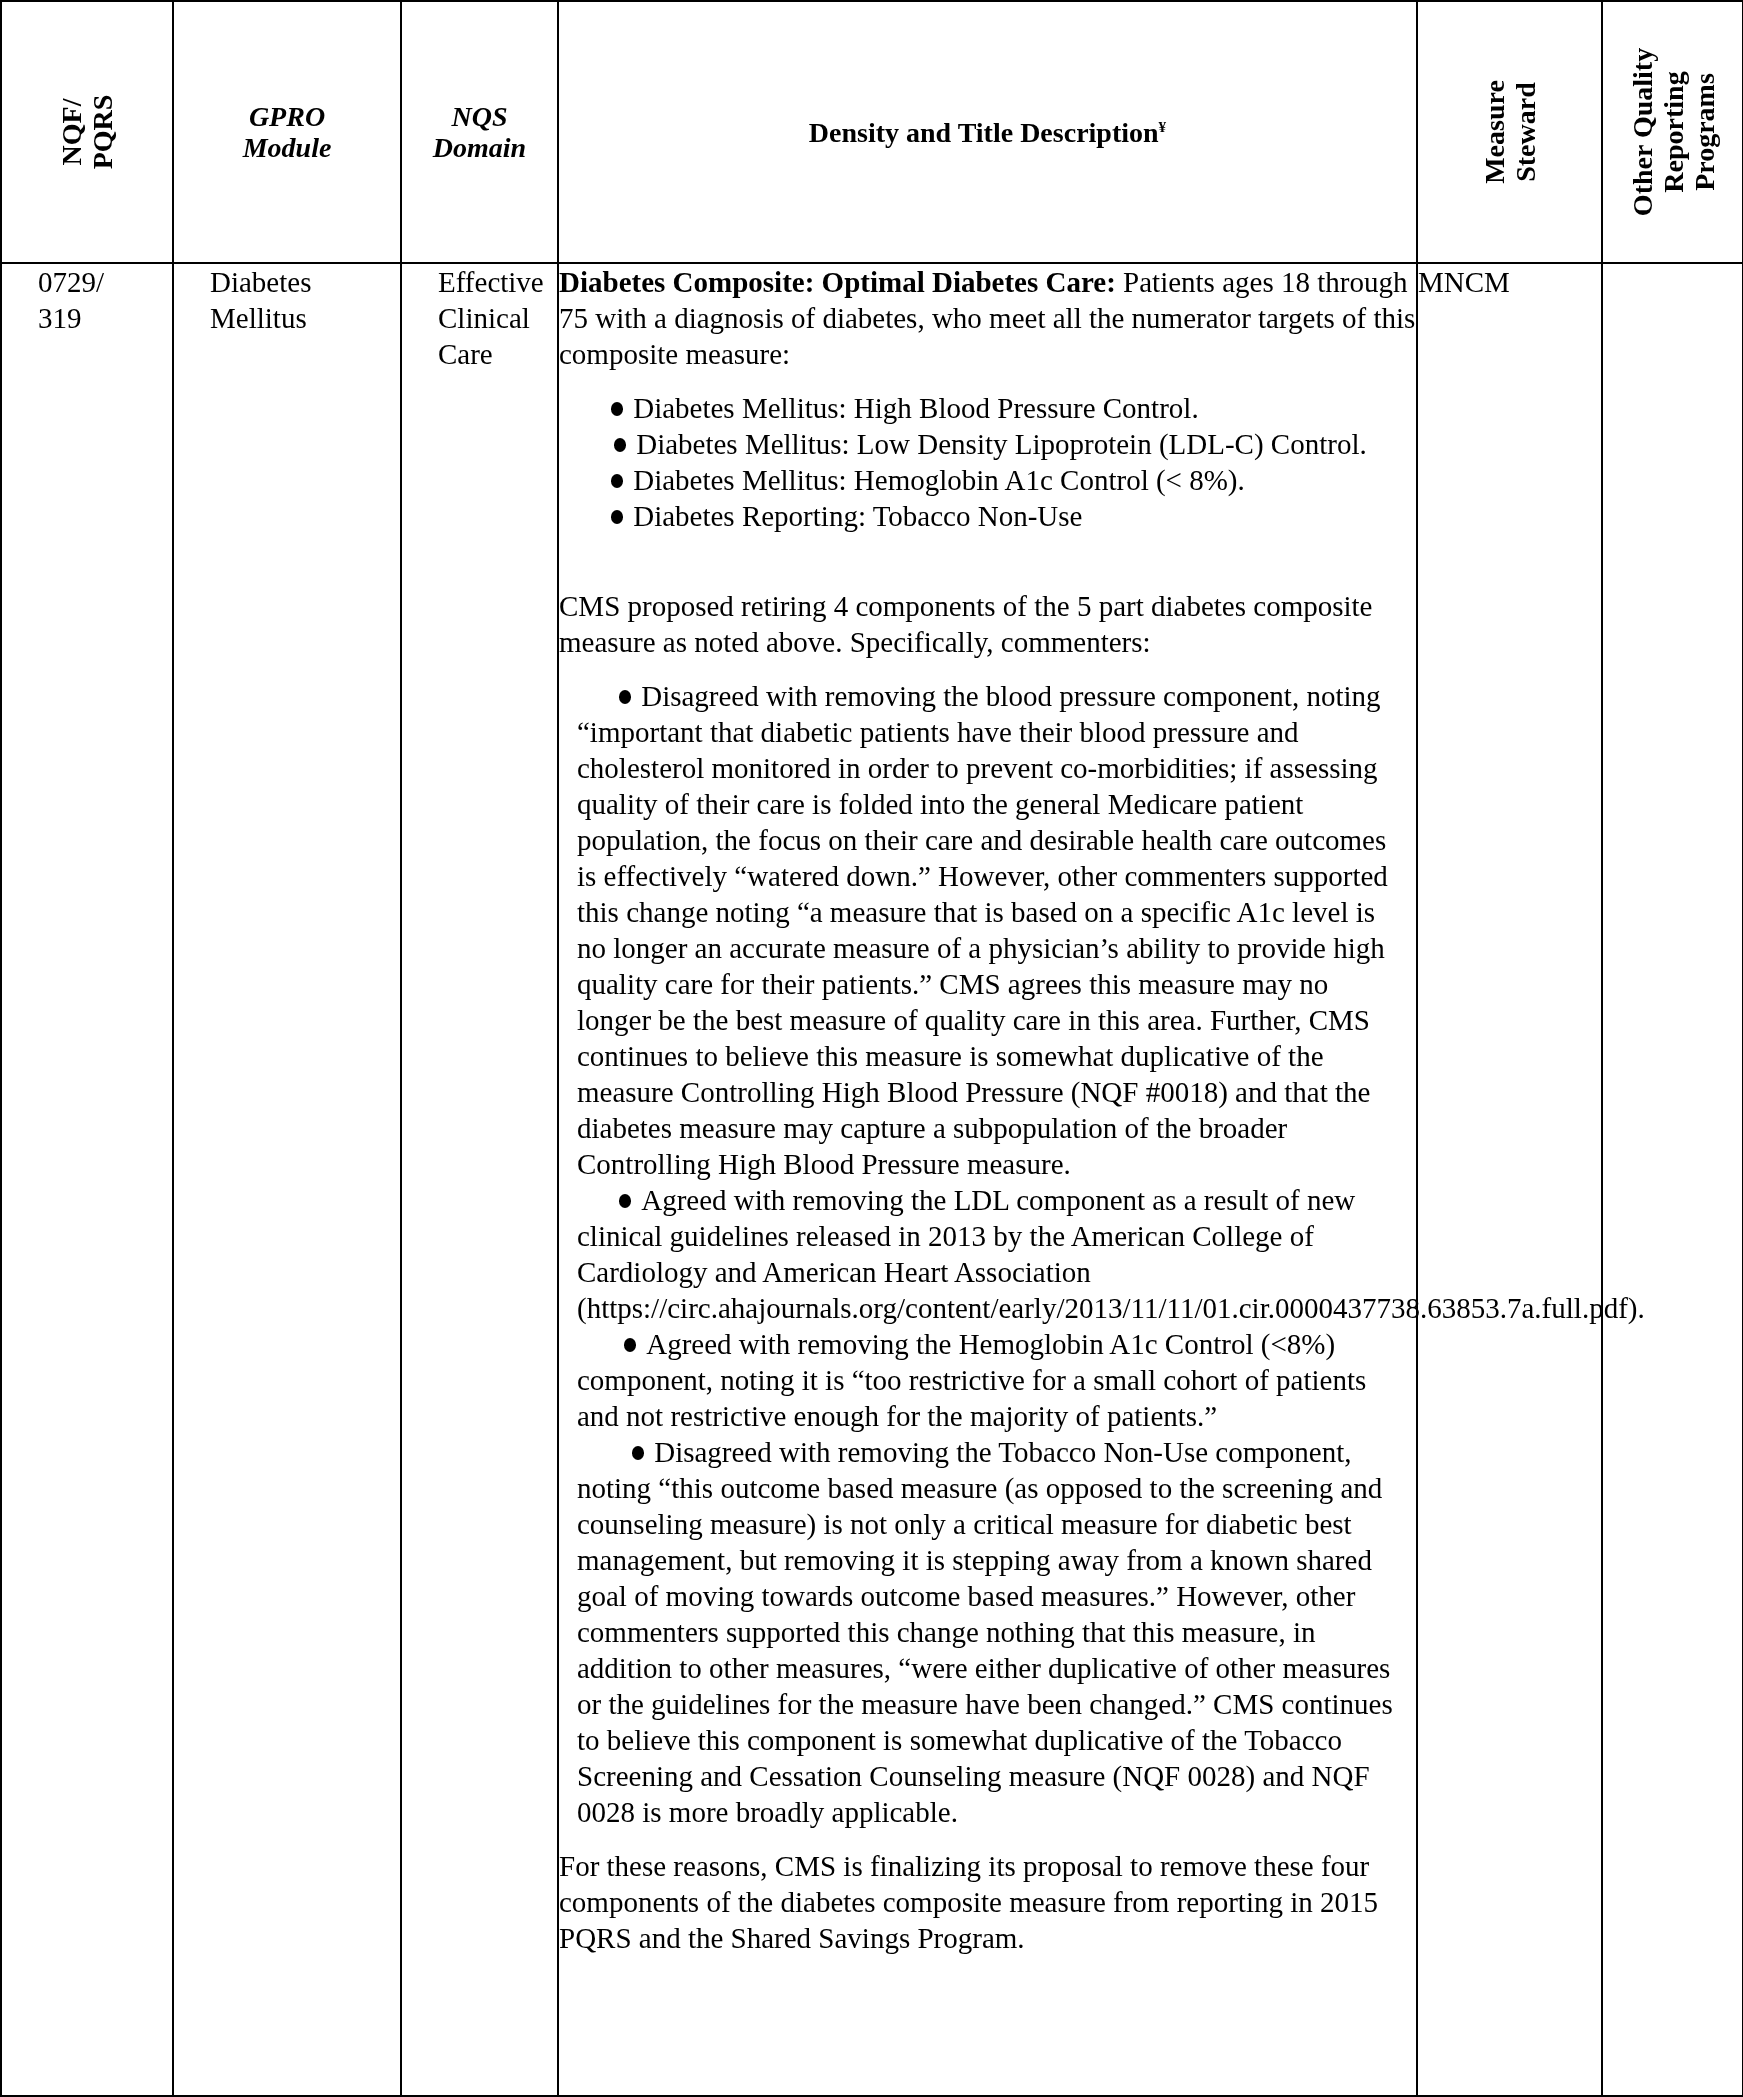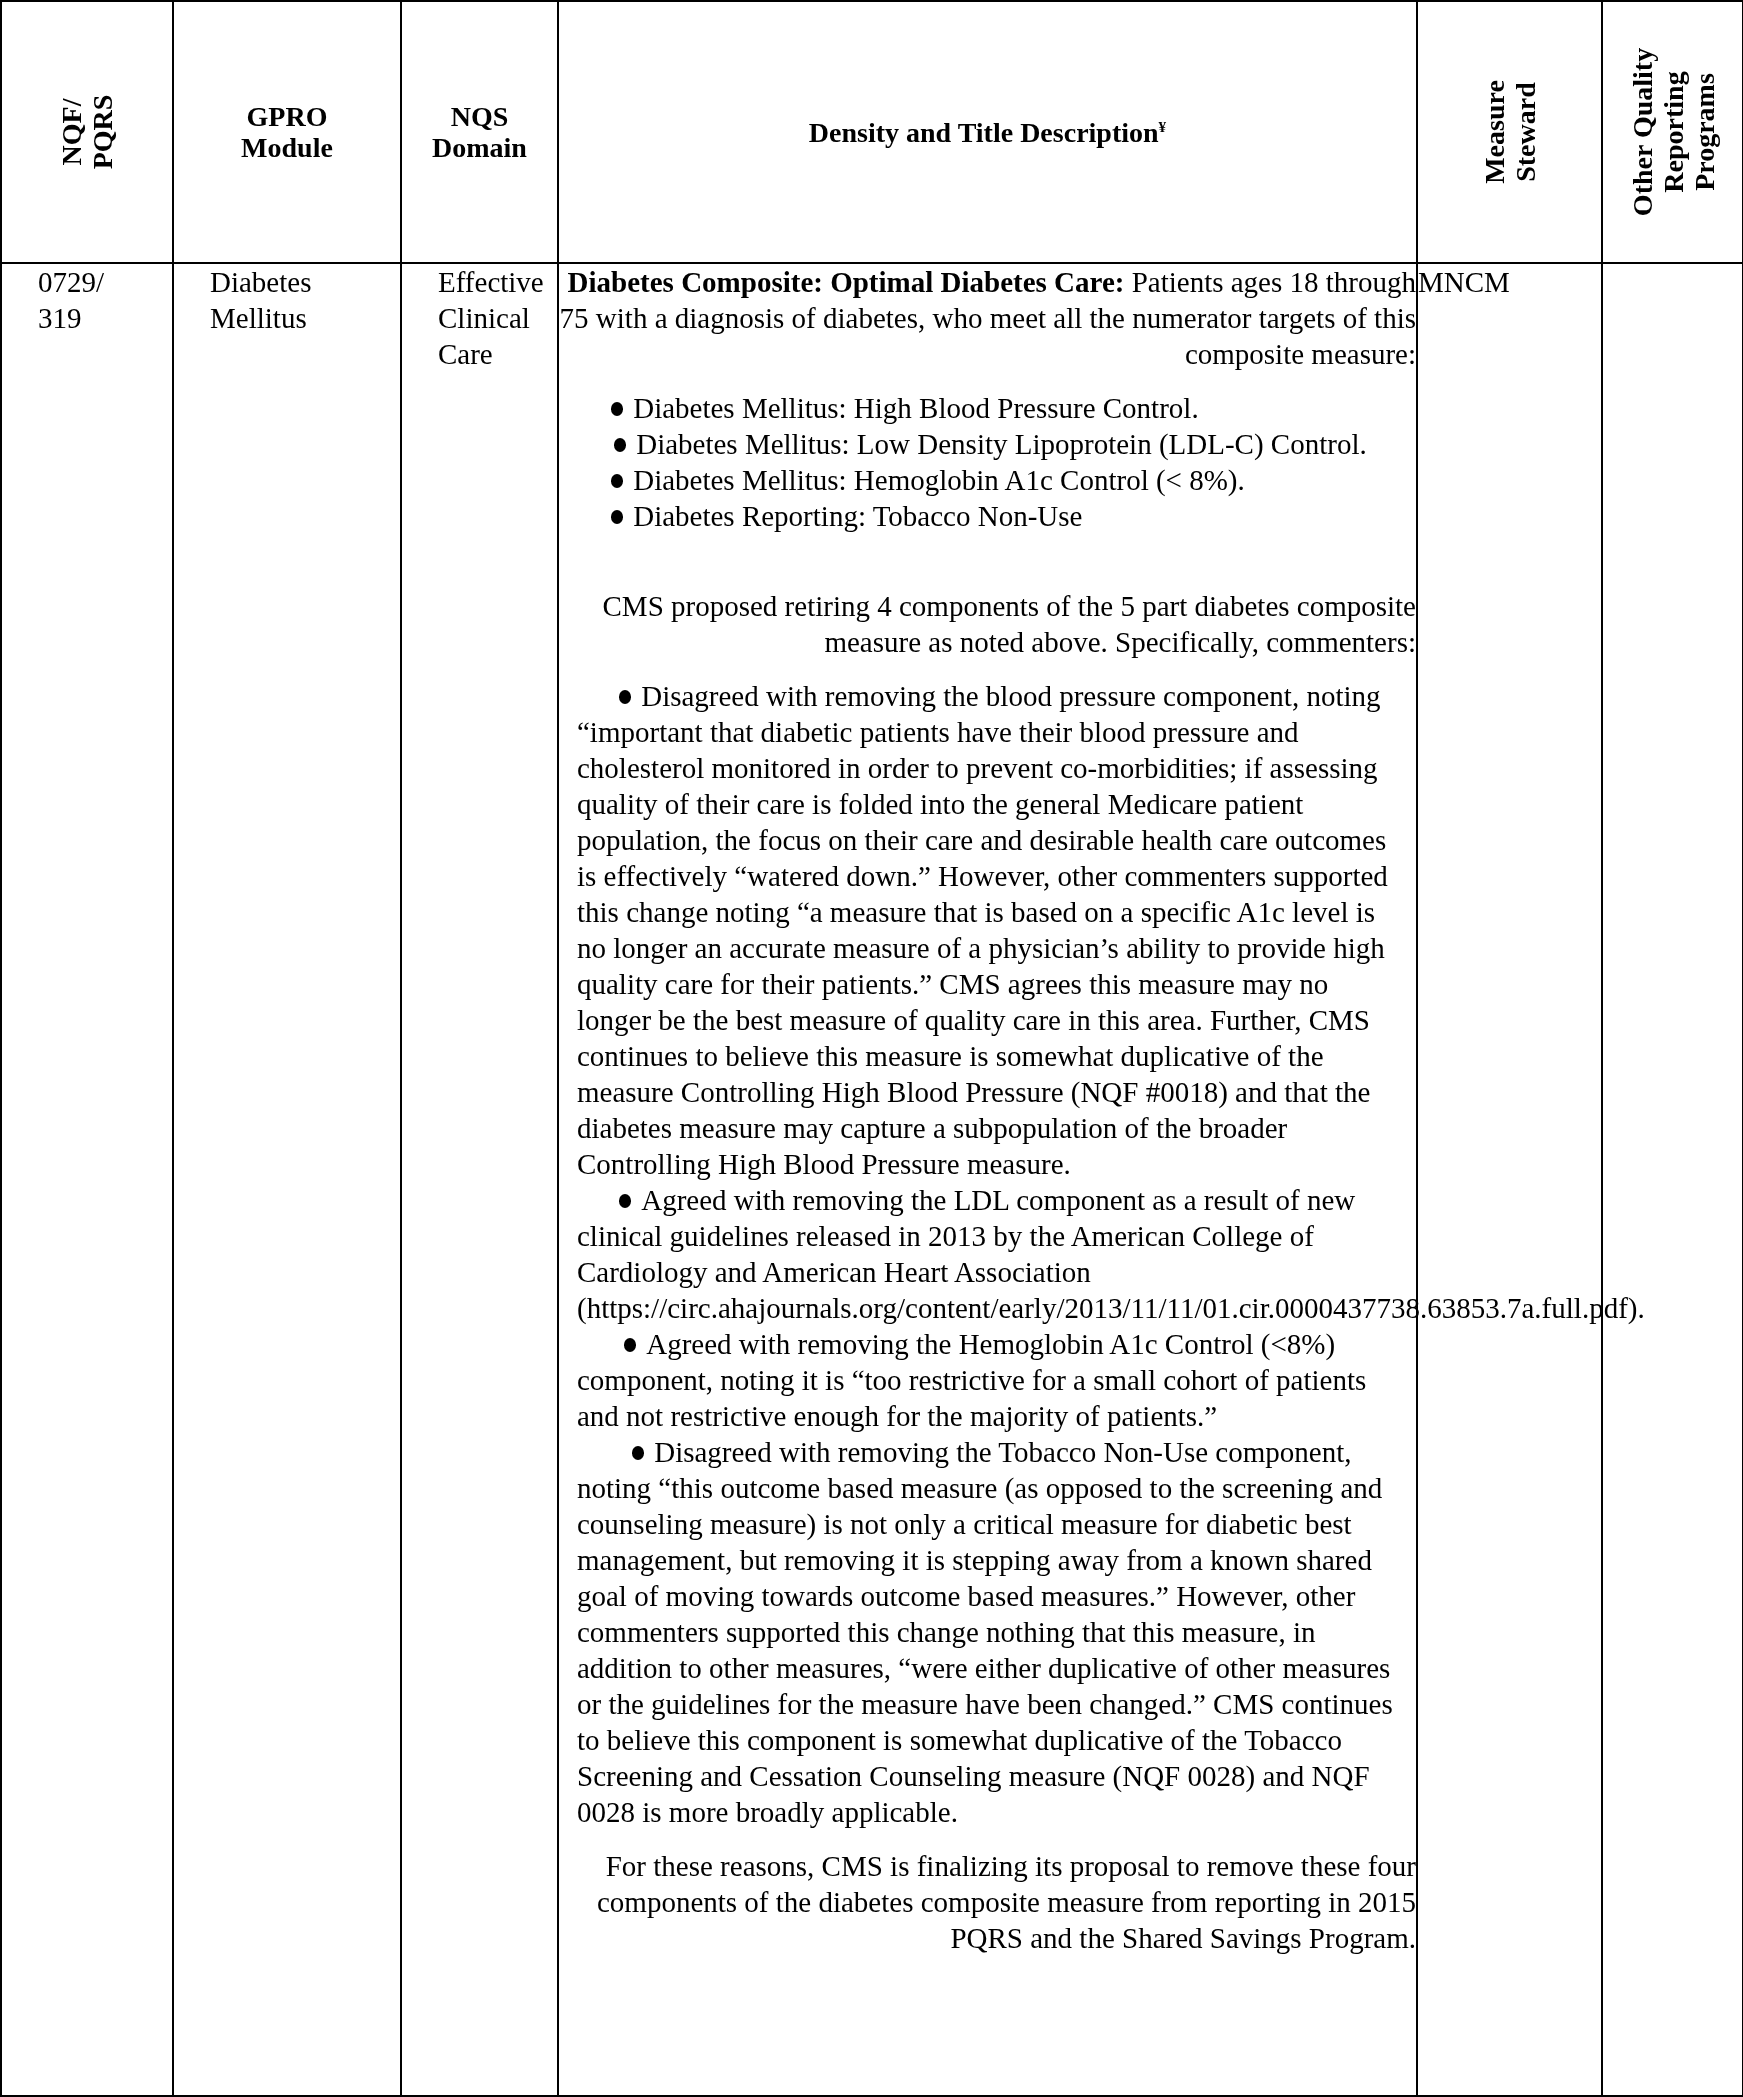--- a/index.html
+++ b/index.html
@@ -5,25 +5,25 @@
   html, body { margin: 0; padding: 0; background: #ffffff; }
   body { width: 1744px; height: 2097px; overflow: hidden; position: relative;
          font-family: "Liberation Serif", "DejaVu Serif", serif; color: #000; }
   table.measures { position: absolute; left: 0; top: 0; width: 1744px; height: 2097px;
          border-collapse: collapse; table-layout: fixed; }
   table.measures td, table.measures th { border: 2.1px solid #000; padding: 0; vertical-align: top; }
   table.measures tr.head-row { height: 262px; }
   table.measures th { font-weight: bold; font-size: 28px; line-height: 31px; text-align: center; vertical-align: middle; position: relative; }
   .rot { position: absolute; left: 50%; top: 50%; transform: translate(-50%, -50%) rotate(-90deg); white-space: nowrap; text-align: center; }
   .rot span { display: block; }
-  .hz span { display: block; }
+  .hz span { display: block; font-style: italic; }
   sup.footnote { font-size: 15.2px; vertical-align: super; line-height: 0; }
   td.cell { font-size: 29px; line-height: 36px; padding: 7.6px 17px 0 18.6px; }
   td.desc { padding: 7.6px 16px 0 17px; }
-  .desc p { margin: 0; text-align: right; }
+  .desc p { margin: 0; }
   .desc .lead-bold { font-weight: bold; }
   .bullets { margin: 18px; padding: 0; list-style: none; }
   .bullets li { margin: 0; }
   .bullet-dot { display: inline-block; width: 12px; height: 13.5px; border-radius: 50%; background: #000; margin-right: 10.2px; vertical-align: 2.5px; }
   .ind1 { padding-left: 34px; }
   .spacer { height: 36px; }
   .multiline span { display: block; margin-left: 36px; }
 </style>
 </head>
 <body>

